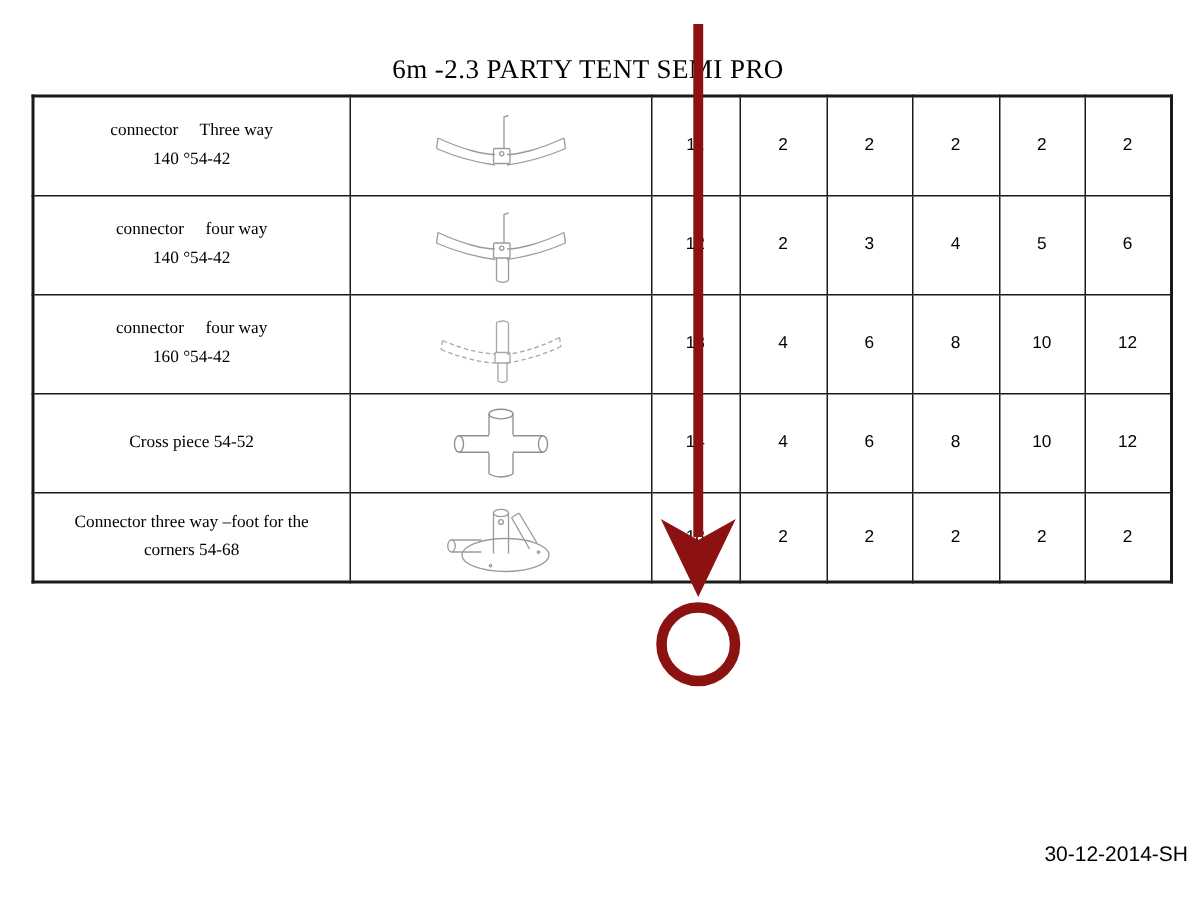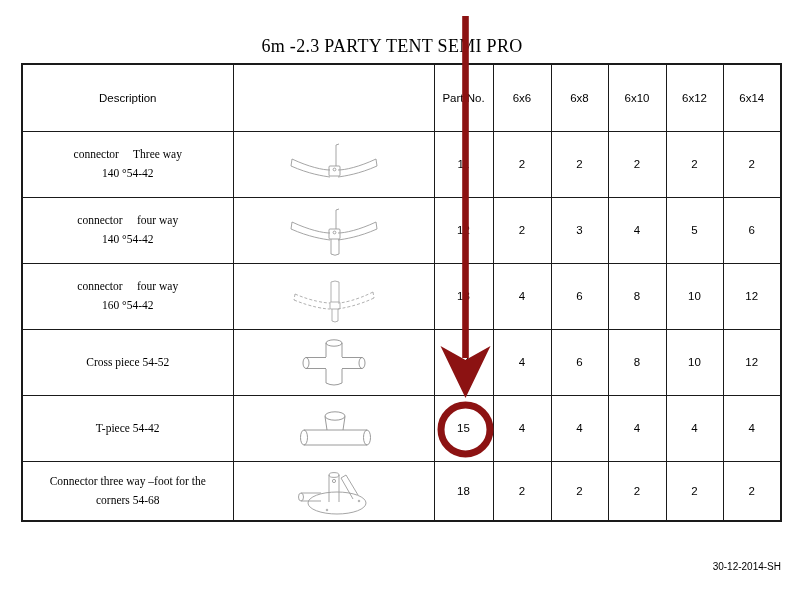--- a/index.html
+++ b/index.html
@@ -36,22 +36,22 @@
     vertical-align: middle;
     font-size: 11.5px;
     padding: 0;
   }
   .desc-line { white-space: pre-wrap; line-height: 19px; font-family: Liberation Serif, serif; }
   .desc-line:empty { display: none; }
   .c-img svg { display: block; margin: 0 auto; }
   .footer-code {
     position: absolute;
     top: 561px;
-    right: 19px;
-    font-size: 10px;
+    right: 8px;
+    font-size: 14px;
     color: #000;
     text-align: right;
   }
   .annotation-overlay {
     position: absolute;
     left: 0; top: 0;
     width: 800px; height: 600px;
     pointer-events: none;
     z-index: 5;
   }
@@ -69,30 +69,20 @@
         <col style="width:211px">
           <col style="width:201px">
           <col style="width:59px">
         <col style="width:58px">
           <col style="width:57px">
           <col style="width:58px">
         <col style="width:57px">
           <col style="width:58px">
       </colgroup>
       <tbody>
-        <tr style="height:67px">
-          <td>Description</td>
-          <td></td>
-          <td>Part No.</td>
-          <td>6x6</td>
-          <td>6x8</td>
-          <td>6x10</td>
-          <td>6x12</td>
-          <td>6x14</td>
-        </tr>
 
         <tr style="height:66px">
           <td>
             <div class="desc-line">connector     Three way</div>
             <div class="desc-line">140 °54-42</div>
           </td>
           <td class="c-img">
             <svg width="110" height="56" viewBox="0 0 110 56" fill="none" stroke="#9b9b9b" stroke-width="0.9">
               <path d="M13,23 C30,31 44,34 51,34"></path>
                 <path d="M12,30 C30,38 44,40 51,41"></path>
@@ -196,43 +186,20 @@
             </svg>
           </td>
           <td>14</td>
           <td>4</td>
           <td>6</td>
           <td>8</td>
           <td>10</td>
           <td>12</td>
         </tr>
 
-        <tr style="height:66px">
-          <td>
-            <div class="desc-line">T-piece 54-42</div>
-
-          </td>
-          <td class="c-img">
-            <svg width="110" height="56" viewBox="0 0 110 56" fill="none" stroke="#8f8f8f" stroke-width="0.9">
-              <path d="M25,30 L88,30"></path>
-                <path d="M25,45 L88,45"></path>
-              <ellipse cx="25" cy="37.5" rx="3.5" ry="7.5"></ellipse>
-                <ellipse cx="88" cy="37.5" rx="3.5" ry="7.5"></ellipse>
-              <ellipse cx="56" cy="16" rx="10" ry="4.2"></ellipse>
-              <path d="M46,16.5 L48,30"></path>
-                <path d="M66,16.5 L64,30"></path>
-            </svg>
-          </td>
-          <td>15</td>
-          <td>4</td>
-          <td>4</td>
-          <td>4</td>
-          <td>4</td>
-          <td>4</td>
-        </tr>
 
         <tr style="height:45px">
           <td>
             <div class="desc-line">Connector three way –foot for the</div>
             <div class="desc-line">corners 54-68</div>
           </td>
           <td class="c-img">
             <svg width="110" height="58" viewBox="0 0 110 58" fill="none" stroke="#9b9b9b" stroke-width="0.9">
               <ellipse cx="58" cy="41" rx="29" ry="11"></ellipse>
               <path d="M50,13 L50,40"></path>

